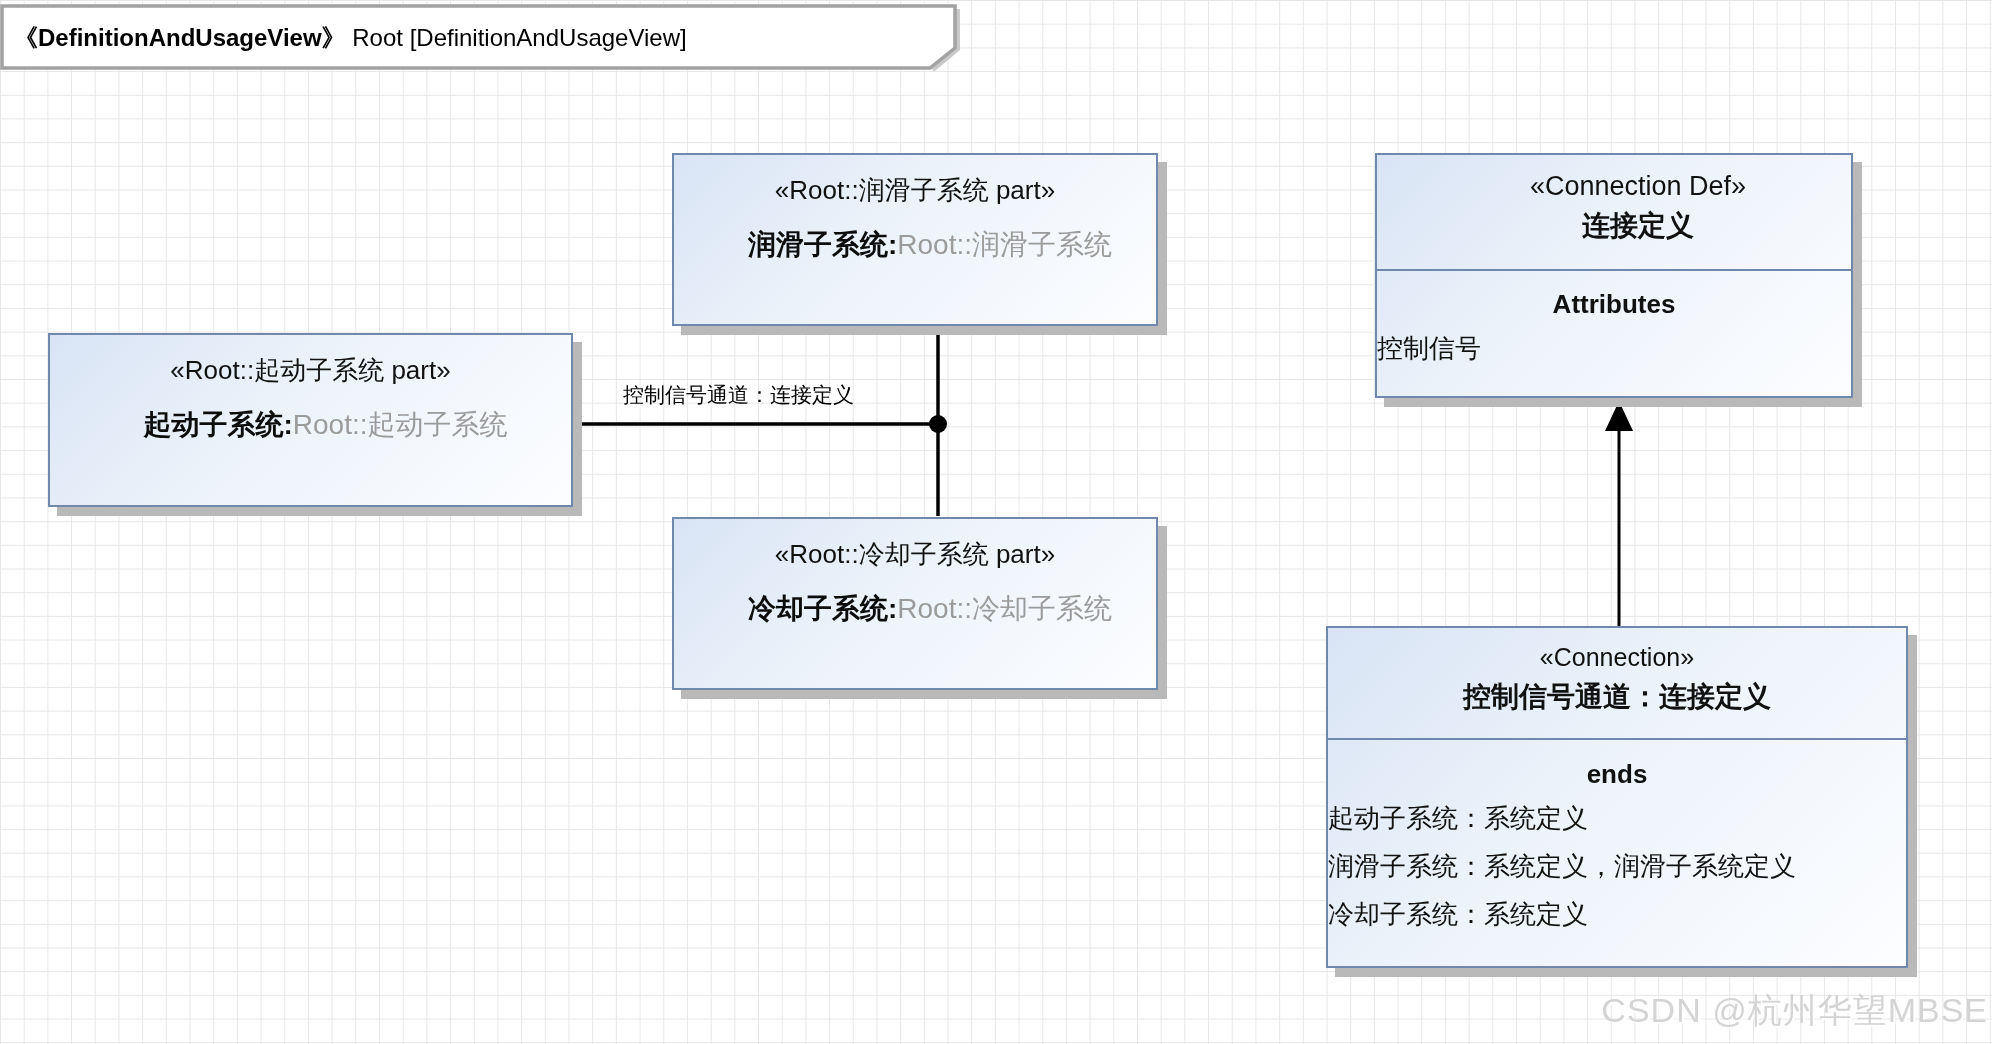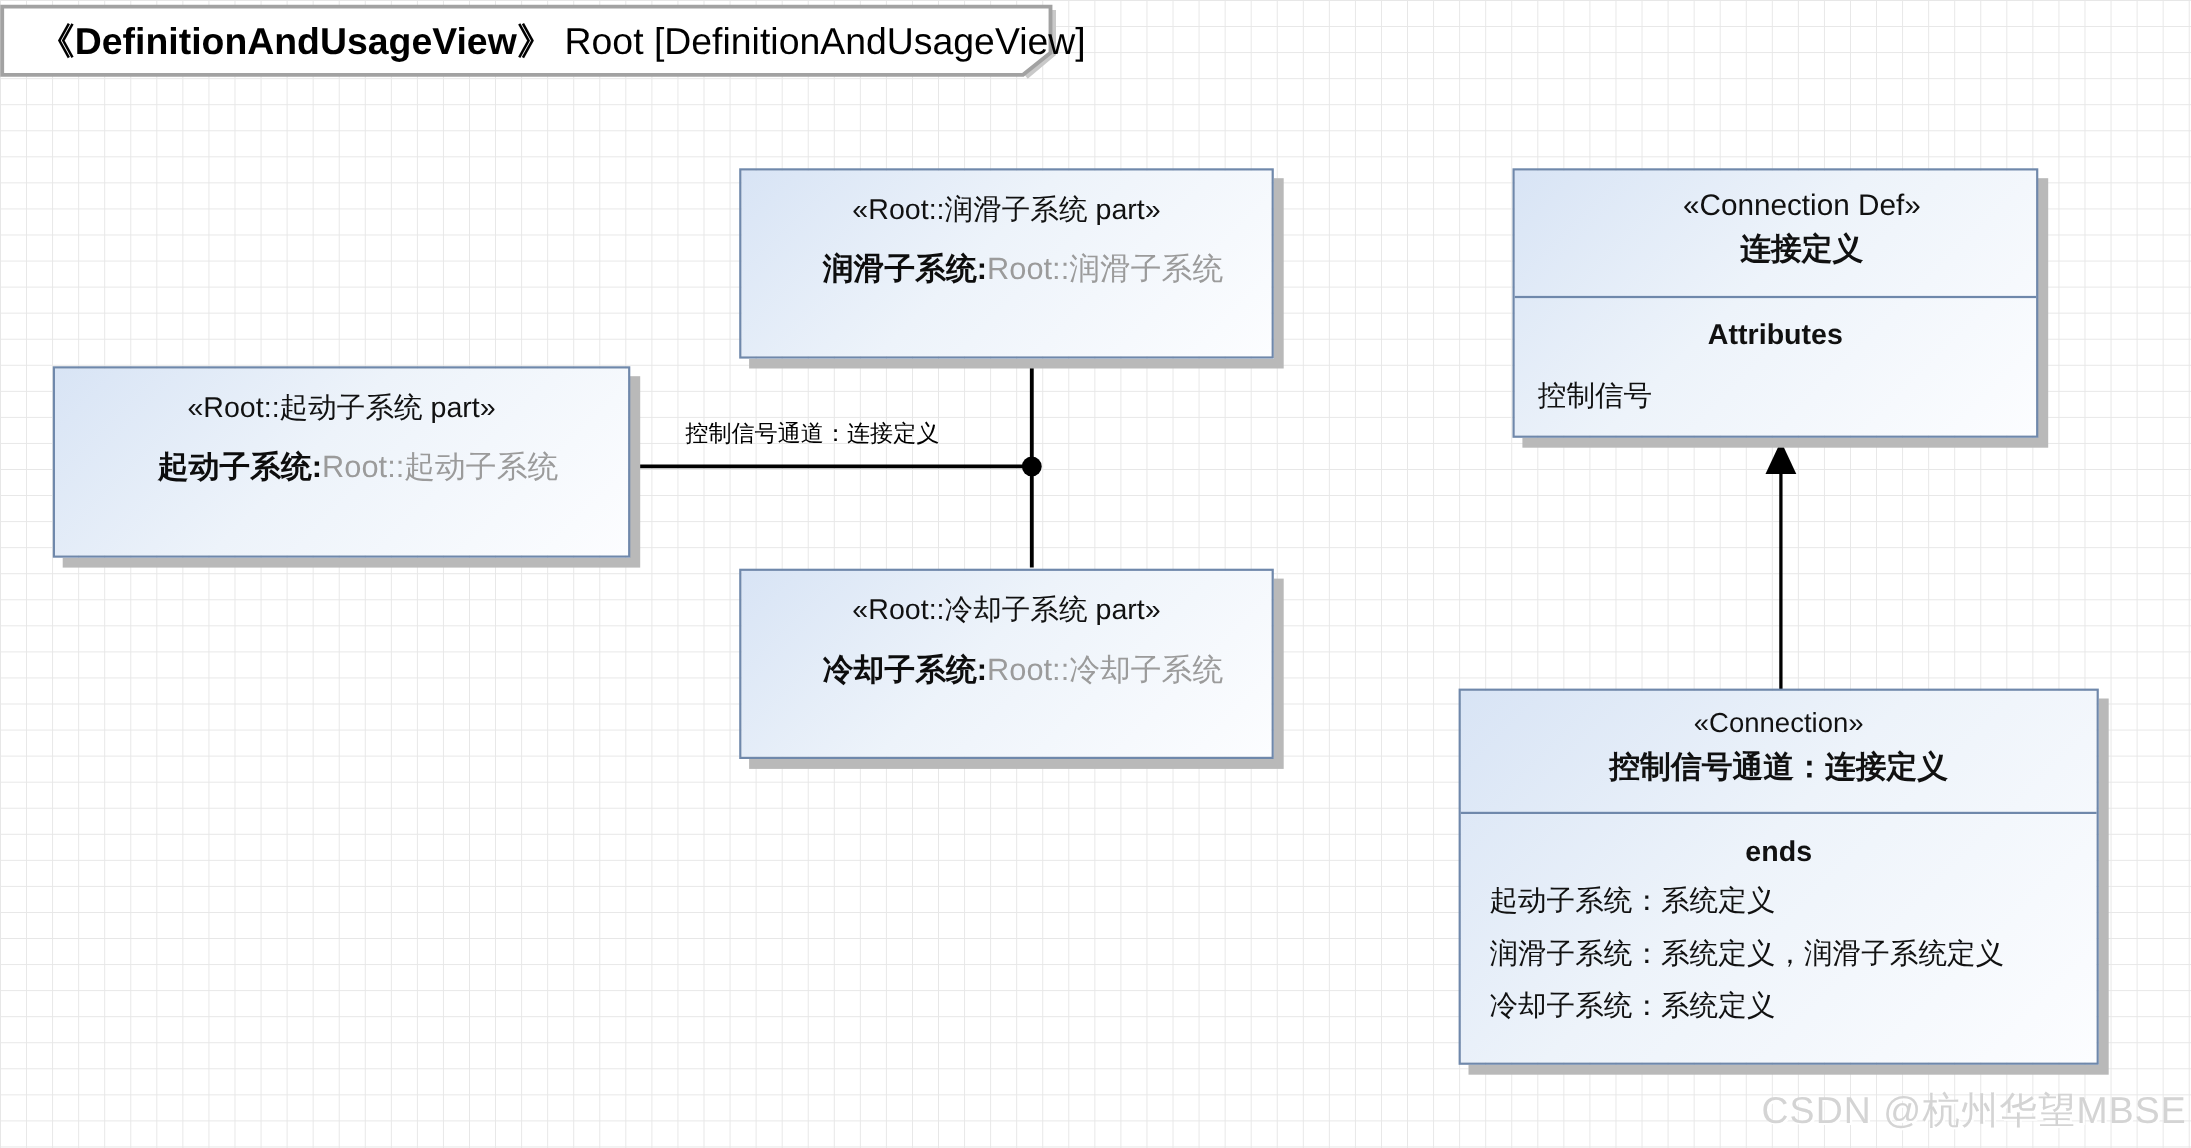--- a/index.html
+++ b/index.html
@@ -10,21 +10,21 @@
     overflow:hidden;
     background:
       linear-gradient(to right,#e7e7e7 1px,transparent 1px) 0 0 / 23.7px 23.7px,
       linear-gradient(to bottom,#e7e7e7 1px,transparent 1px) 0 0 / 23.7px 23.7px,
       #ffffff;
   }
   svg.overlay{position:absolute;left:0;top:0;z-index:1;}
   
   #tab-text{
     position:absolute;left:14px;top:8px;height:60px;line-height:60px;
-    z-index:3;font-size:34px;color:#000;white-space:nowrap;margin-left:20px;
+    z-index:3;font-size:24px;color:#000;white-space:nowrap;
   }
   #tab-text .b{font-weight:bold;}
   
   .node{
     position:absolute;z-index:2;box-sizing:border-box;
     border:2.5px solid #6f88ab;
     background:linear-gradient(135deg,#d8e4f5 0%,#edf3fa 45%,#fcfdff 100%);
     box-shadow:9px 9px 0 #b9b9b9;
     color:#111;text-align:center;
   }
@@ -39,23 +39,23 @@
   .pname .g{color:#9b9b9b;}
   .hdr{box-sizing:border-box;border-bottom:2px solid #6f88ab;}
   #node-conndef .hdr{height:103px;padding-left:48px;}
   #node-conn .hdr{height:101px;}
   #node-conndef .stereo{margin-top:13px;line-height:36px;font-size:27px;}
   #node-conndef .cname{margin-top:1px;line-height:42px;font-size:28px;font-weight:bold;}
   #node-conn .stereo{margin-top:11px;line-height:36px;font-size:25px;}
   #node-conn .cname{margin-top:2px;line-height:40px;font-size:28px;font-weight:bold;}
   .sect{font-weight:bold;font-size:26px;}
   #node-conndef .sect{margin-top:15px;line-height:37px;}
-  #node-conndef .attr{margin-top:18px;line-height:37px;font-size:26px;text-align:left;padding-left:21px;}
+  #node-conndef .attr{margin-top:7px;line-height:37px;font-size:26px;text-align:left;}
   #node-conn .sect{margin-top:14px;line-height:40px;}
-  .endline{line-height:48px;font-size:26px;text-align:left;padding-left:26px;white-space:nowrap;}
+  .endline{line-height:48px;font-size:26px;text-align:left;padding-left:0;white-space:nowrap;}
   #node-conn .endline:first-of-type{margin-top:2px;}
   
   #edge-label{
     position:absolute;left:623px;top:379px;z-index:2;
     font-size:21px;line-height:32px;color:#000;white-space:nowrap;
   }
   
   #watermark{
     position:absolute;right:4px;top:988px;z-index:1;
     font-size:34px;line-height:44px;color:#d4d4d4;

